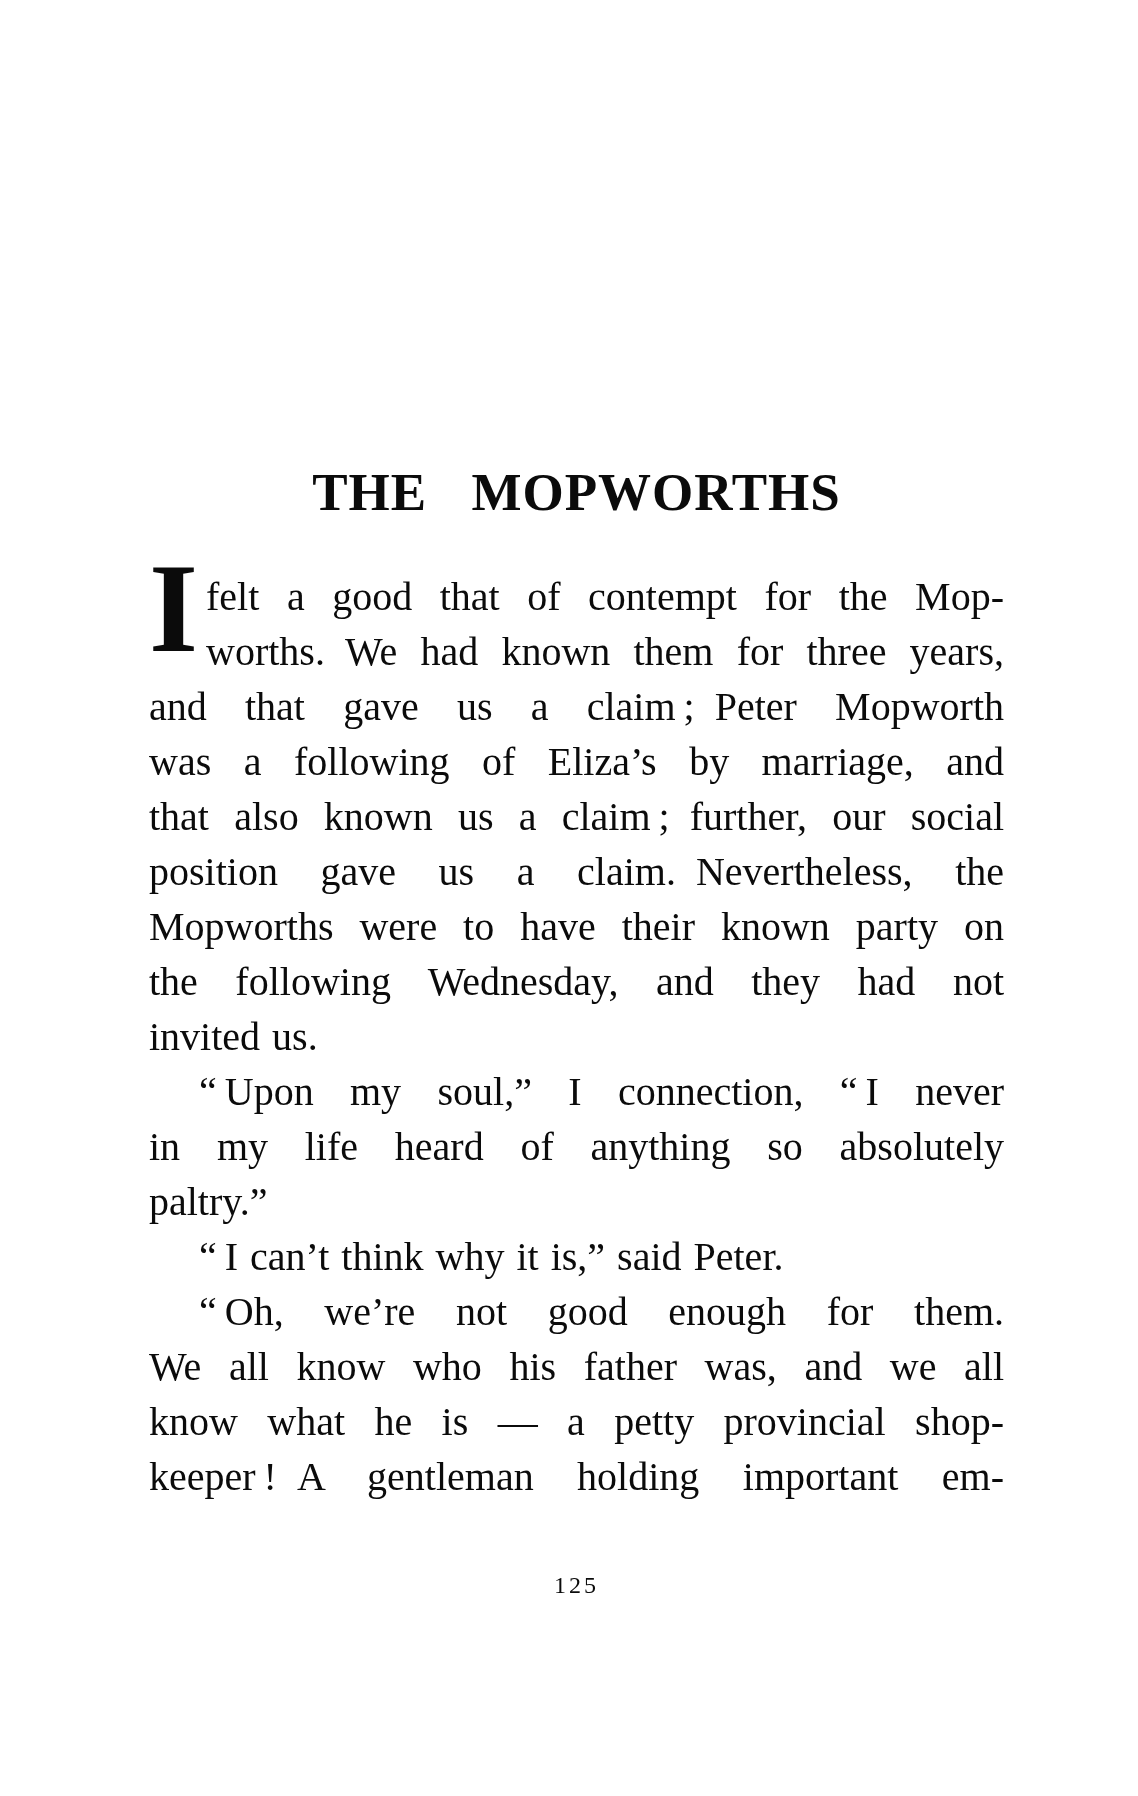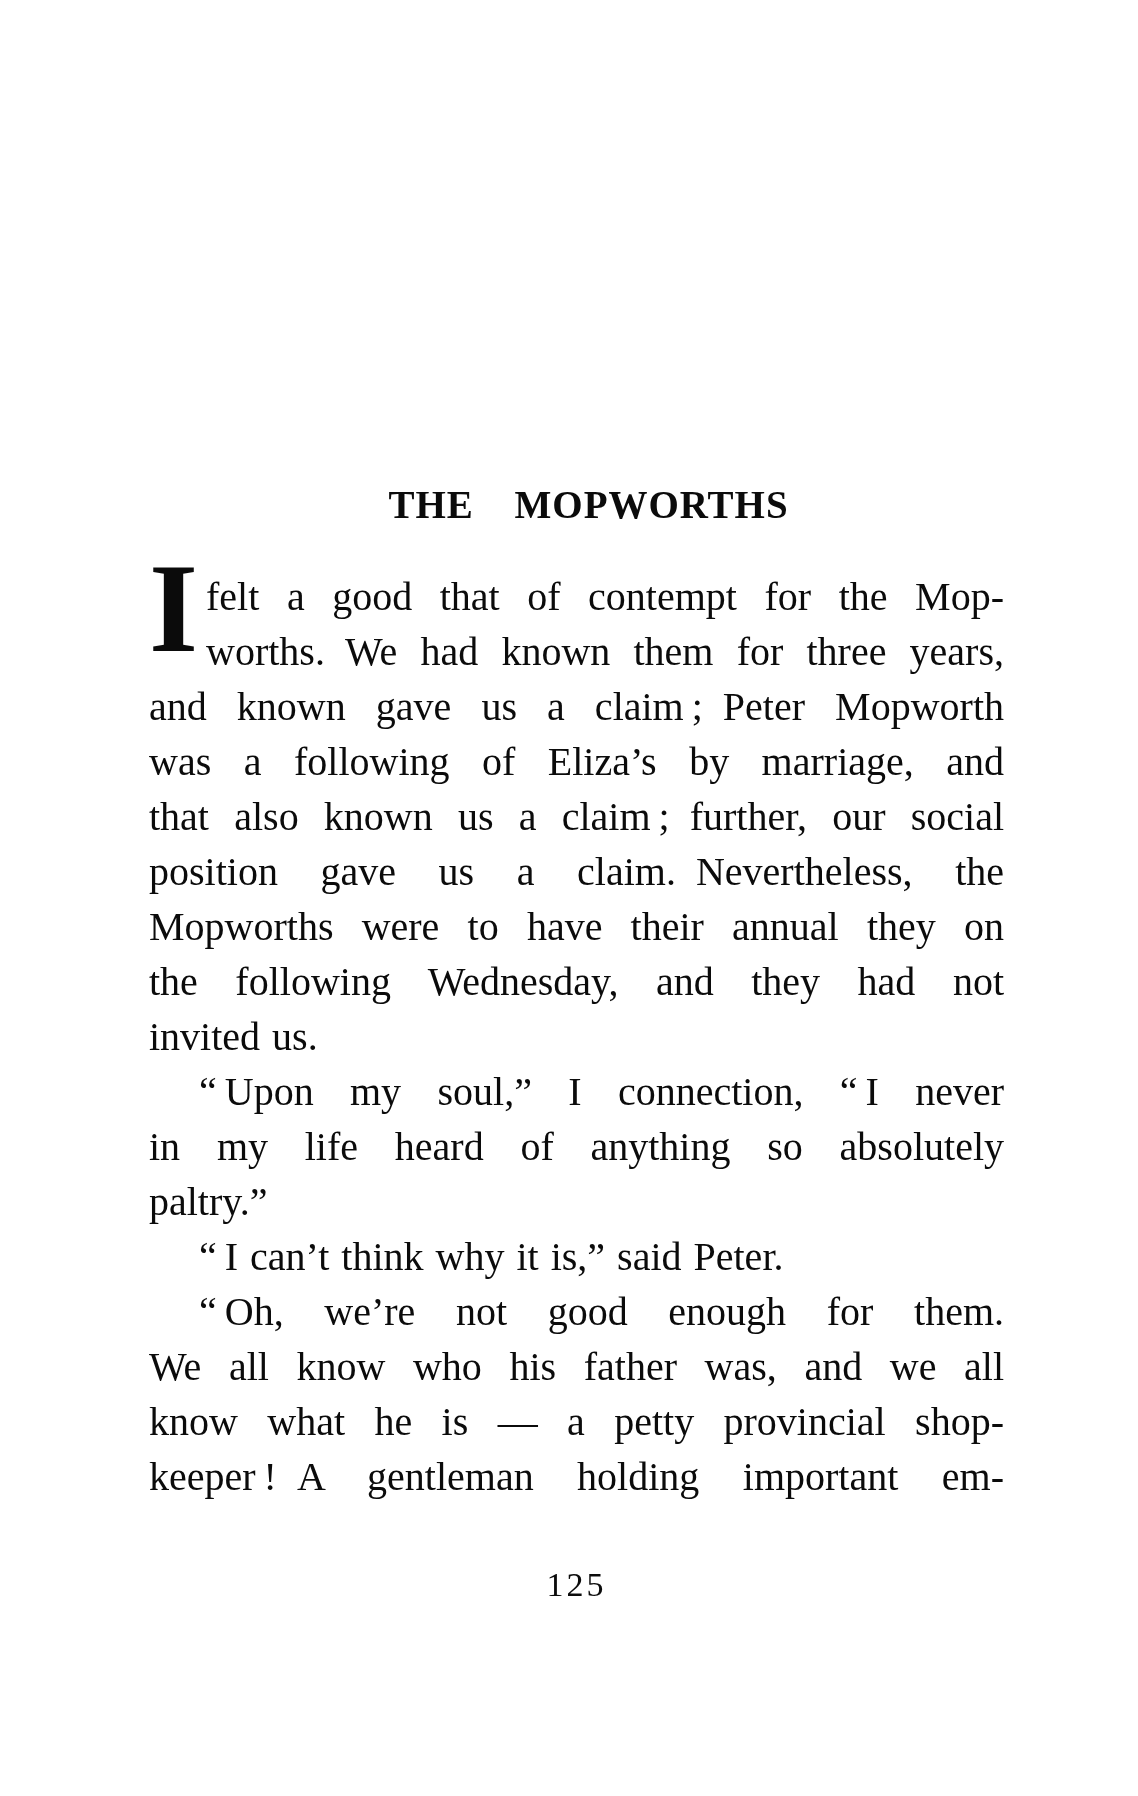--- a/index.html
+++ b/index.html
@@ -14,23 +14,23 @@
     background: #ffffff;
     color: #0b0b0b;
     font-family: "Liberation Serif", "DejaVu Serif", serif;
     overflow: hidden;
   }
   .title {
     position: absolute;
     top: 466px;
     left: 149px;
     width: 855px;
-    margin: 12px;
+    margin: 0;
     text-align: center;
-    font-size: 39px;
+    font-size: 53px;
     line-height: 53px;
     font-weight: bold;
     letter-spacing: 1px;
     word-spacing: 30px;
     white-space: nowrap;
   }
   .body-text {
     position: absolute;
     top: 569px;
     left: 149px;
@@ -60,41 +60,41 @@
     font-size: 126px;
     line-height: 86px;
     margin: -3px 8px 0 0;
   }
   .folio {
     position: absolute;
     top: 1564px;
     left: 149px;
     width: 855px;
     text-align: center;
-    font-size: 34px;
+    font-size: 24px;
     line-height: 42px;
     letter-spacing: 3px;
     font-feature-settings: "onum" 1;
   }
 </style>
 </head>
 <body>
 
 <div class="page">
   <h1 class="title">THE MOPWORTHS</h1>
   <div class="body-text" id="body-text">
       <div class="para">
         <span class="dropcap">I</span>
         <div class="line">felt a good that of contempt for the Mop-</div>
         <div class="line">worths. We had known them for three years,</div>
-        <div class="line">and known gave us a claim ; Peter Mopworth</div>
+        <div class="line">and that gave us a claim ; Peter Mopworth</div>
         <div class="line">was a following of Eliza’s by marriage, and</div>
         <div class="line">that also known us a claim ; further, our social</div>
         <div class="line">position gave us a claim. Nevertheless, the</div>
-        <div class="line">Mopworths were to have their annual they on</div>
+        <div class="line">Mopworths were to have their known party on</div>
         <div class="line">the following Wednesday, and they had not</div>
         <div class="line left">invited us.</div>
       </div>
       <div class="para indent">
         <div class="line">“ Upon my soul,” I connection, “ I never</div>
         <div class="line">in my life heard of anything so absolutely</div>
         <div class="line left">paltry.”</div>
       </div>
       <div class="para indent">
         <div class="line left">“ I can’t think why it is,” said Peter.</div>

